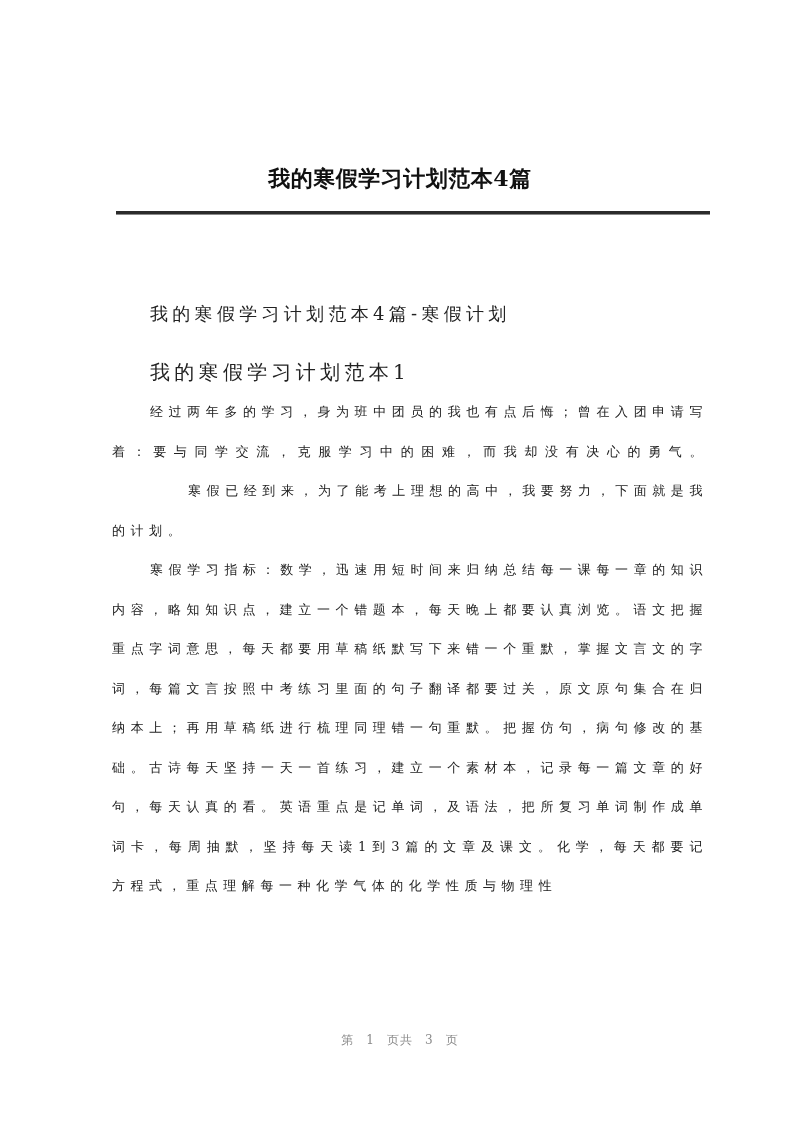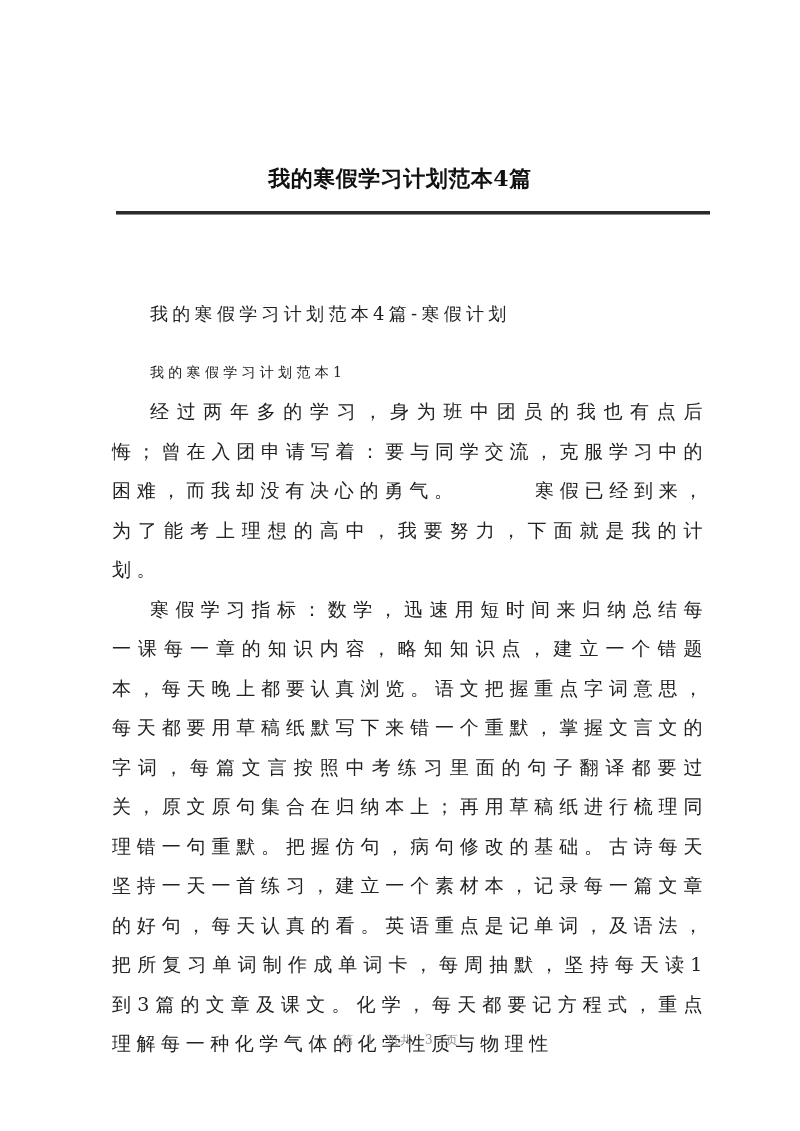--- a/index.html
+++ b/index.html
@@ -49,34 +49,34 @@
       font-size: 18px;
       letter-spacing: 4.3px;
       line-height: 32px;
       color: #222;
       margin-top: 24px;
     }
     .section-heading {
       position: absolute;
       top: 356px;
       left: 150px;
-      font-size: 14px;
+      font-size: 20px;
       letter-spacing: 4.3px;
       line-height: 32px;
       color: #222;
     }
     .body-text {
       position: absolute;
       top: 392px;
       left: 112px;
       width: 596px;
     }
     .body-text p {
       margin: 0;
-      font-size: 19px;
+      font-size: 13px;
       line-height: 39.5px;
       letter-spacing: 5.55px;
       text-indent: 38px;
       text-align: justify;
       color: #222;
       word-break: break-all;
     }
     .gap {
       display: inline-block;
       width: 76px;

